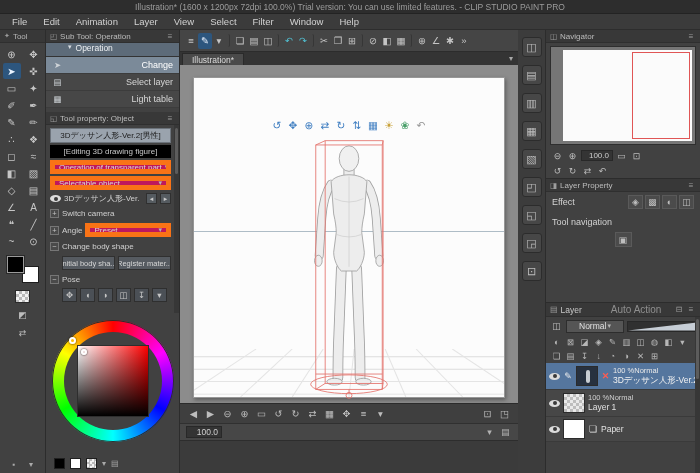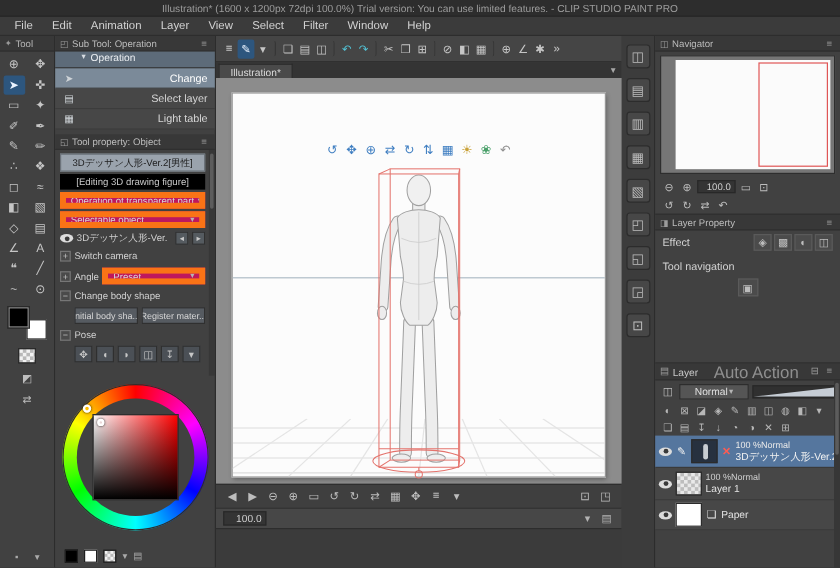--- a/index.html
+++ b/index.html
@@ -122,21 +122,21 @@
 .lp-row{height:20px;display:flex;align-items:center;padding:0 6px;font-size:9px;color:#d2d2d2}
 .lp-icons{margin-left:auto;display:flex;gap:2px}
 .lp-icons .icon{width:15px;height:14px;background:#4b4b4b;border:1px solid #5a5a5a;color:#bdbdbd;font-size:9px}
 .lp-label{padding:5px 6px 2px;font-size:9px;color:#d2d2d2}
 .lp-toolnav{display:flex;justify-content:center;padding-top:3px}
 .lp-toolnav .icon{width:17px;height:15px;background:#4b4b4b;border:1px solid #5a5a5a;color:#bdbdbd;font-size:9px}
 
 .layers{flex:1;border-top:1px solid #2c2c2c;display:flex;flex-direction:column;min-height:0;position:relative}
 .layers-header{height:14px;background:#383838;border-bottom:1px solid #2f2f2f;display:flex;align-items:center;gap:3px;padding:0 4px;font-size:8.5px;color:#c8c8c8}
 .layers-header .p-icon{font-size:8px;color:#9d9d9d}
-.tab-inactive{margin-left:10px;color:#8f8f8f;font-size:14px}
+.tab-inactive{margin-left:26px;color:#8f8f8f;font-size:10px}
 .layers-header [data-list]{margin-left:auto;display:flex;gap:2px}
 .layers-header [data-list] .icon{width:10px;height:10px;color:#9d9d9d;font-size:8px}
 .blend-row{height:18px;display:flex;align-items:center;gap:3px;padding:0 4px}
 .blend-icon{width:13px;color:#bdbdbd;font-size:9px}
 .blend-select{width:58px;height:13px;background:#555;border:1px solid #2d2d2d;color:#e0e0e0;font-size:8.5px;display:flex;align-items:center;padding:0 12px}
 .blend-select::after{content:"▾";margin-left:auto;font-size:7px;color:#b5b5b5}
 .opacity-wedge{flex:1;height:11px;background:#303030;border:1px solid #282828;position:relative;overflow:hidden}
 .opacity-wedge::after{content:"";position:absolute;inset:0;background:#c6cdd5;clip-path:polygon(0 100%,100% 15%,100% 100%)}
 .cmd-row{height:14px;display:flex;align-items:center;gap:1px;padding:0 4px}
 .cmd-row .icon{width:13px;height:12px;color:#b7b7b7;font-size:8.5px}

